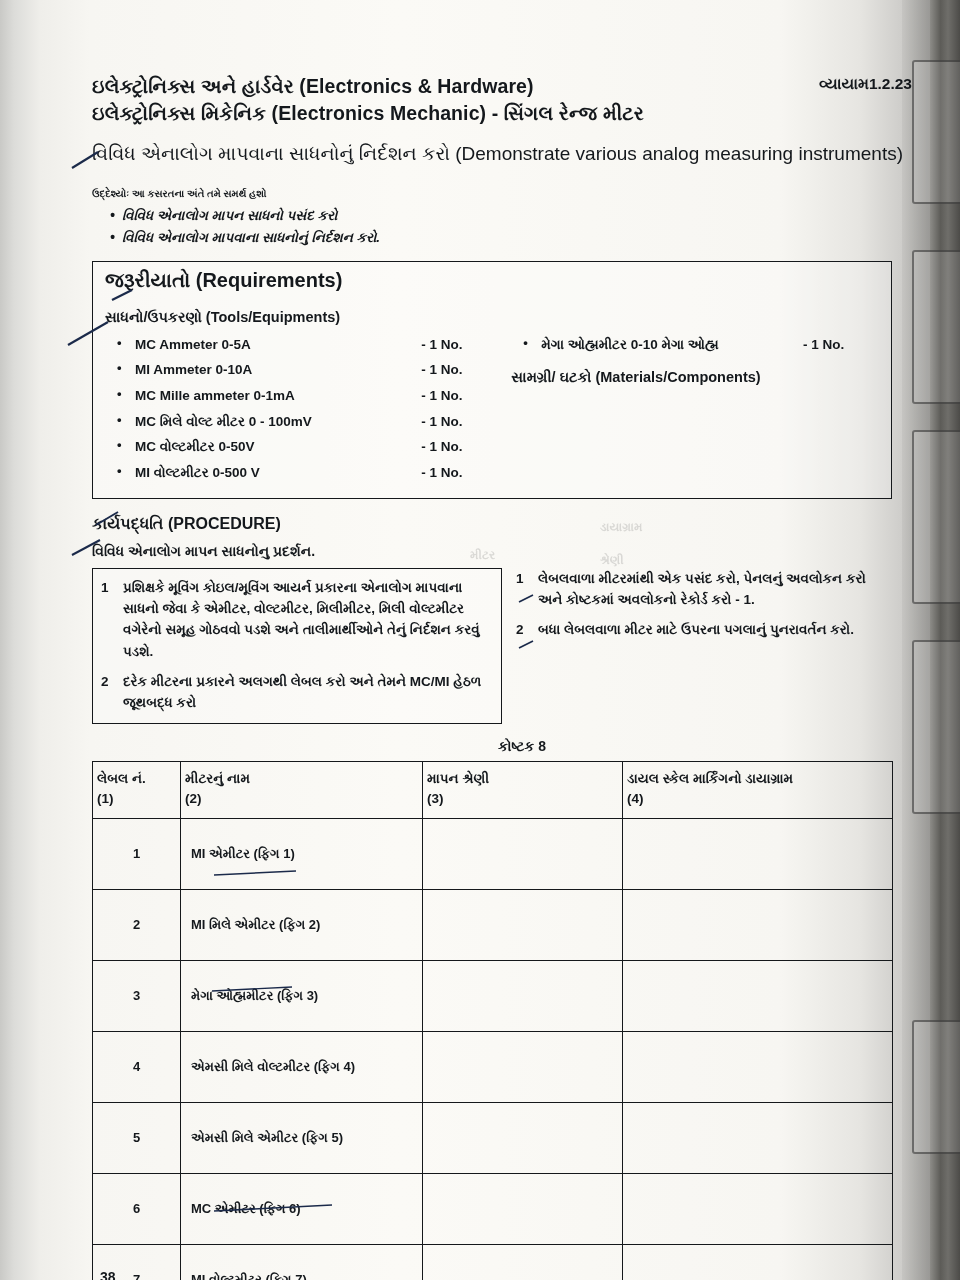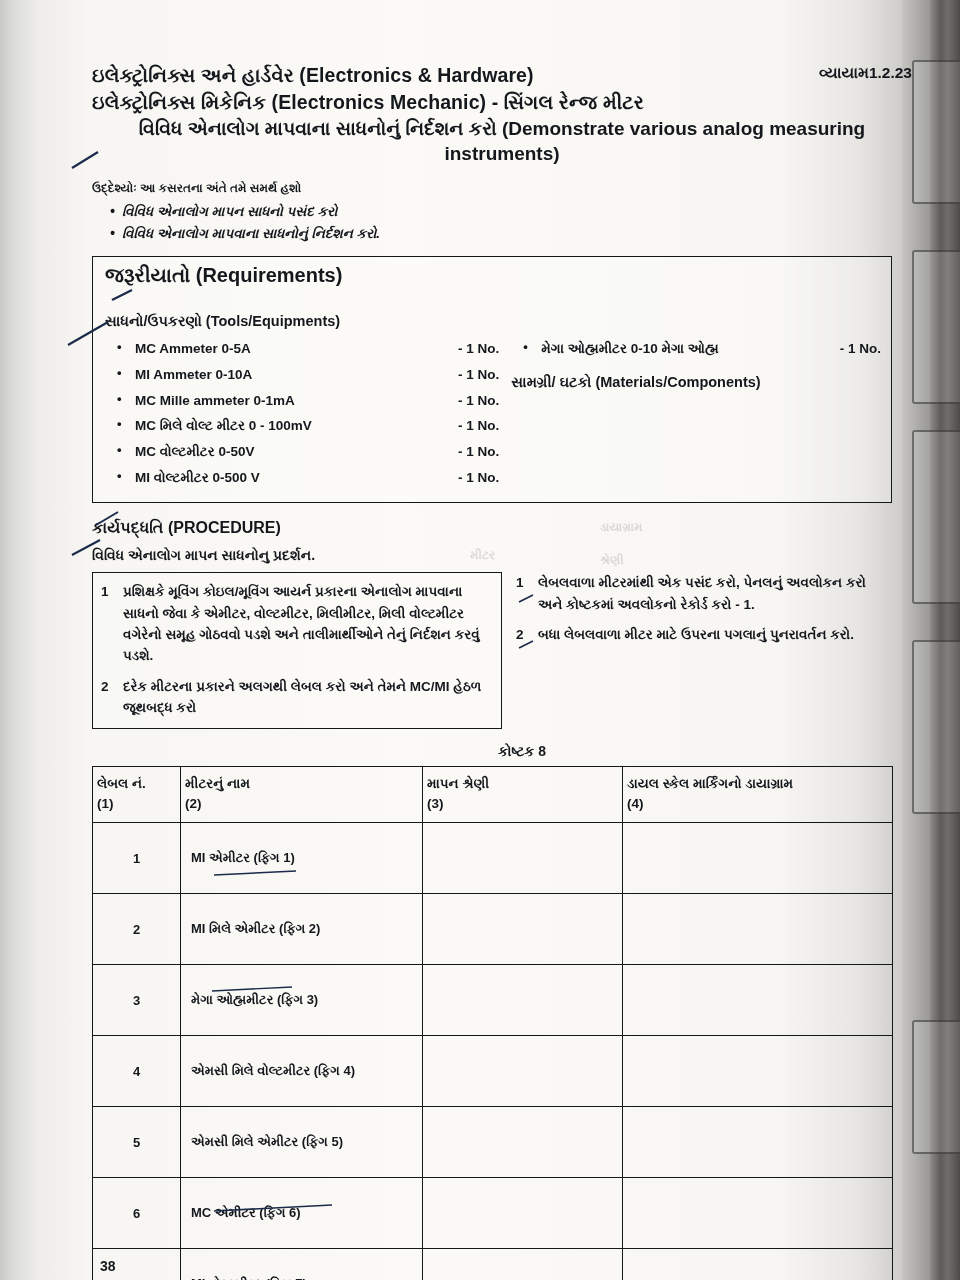--- a/index.html
+++ b/index.html
@@ -37,21 +37,21 @@
   }
   
   .ghost-shape {
     position: absolute;
     border: 2px solid rgba(40,40,40,0.55);
     border-radius: 3px;
     background: rgba(255,255,255,0.12);
   }
   .content {
     position: absolute;
-    left: 0; top: 0;
+    left: 0; top: 11px;
     width: 930px; height: 1020px;
     color: #14181c;
   }
   .doc {
     position: absolute;
     left: 92px;
     top: 62px;
     width: 820px;
   }
   .hdr-row {
@@ -65,29 +65,29 @@
     line-height: 1.38;
     letter-spacing: 0.1px;
   }
   .hdr-right {
     font-size: 15.5px;
     font-weight: bold;
     white-space: nowrap;
     padding-top: 2px;
   }
   .title {
+    margin-top: 14px;
     font-size: 19px;
-    font-weight: bold;
+    font-weight: normal;
     line-height: 1.35;
     width: 820px;
-    text-align: center;
   }
   .objective {
-    margin-top: 12px;
-    font-size: 12px;
+    margin-top: 20px;
+    font-size: 10px;
     font-weight: bold;
     line-height: 1.55;
   }
   ul.bul {
     margin: 3px 0 0 0;
     padding-left: 18px;
     list-style: none;
     font-style: italic;
   }
   ul.bul li {
@@ -112,21 +112,21 @@
     box-sizing: border-box;
     background: rgba(255,255,255,0.25);
   }
   .req-title {
     font-size: 20px;
     font-weight: bold;
   }
   .sub-title {
     font-size: 14.5px;
     font-weight: bold;
-    margin-top: 26px;
+    margin-top: 17px;
   }
   .req-cols {
     display: flex;
     margin-top: 6px;
   }
   .req-col-l { width: 400px; }
   .req-col-r { width: 375px; padding-left: 12px; }
   .item {
     display: flex;
     font-size: 13.5px;
@@ -137,21 +137,21 @@
     gap: 32px;
   }
   .item:before {
     content: "•";
     position: absolute;
     left: 12px;
     top: -1px;
     font-size: 13px;
   }
   .item .nm { flex: 1; }
-  .item .qty { width: 78px; text-align: right; }
+  .item .qty { width: 78px; text-align: left; }
   .mat-title {
     font-size: 14.5px;
     font-weight: bold;
     margin-top: 12px;
   }
   
   .proc-title {
     margin-top: 16px;
     font-size: 16px;
     font-weight: bold;

